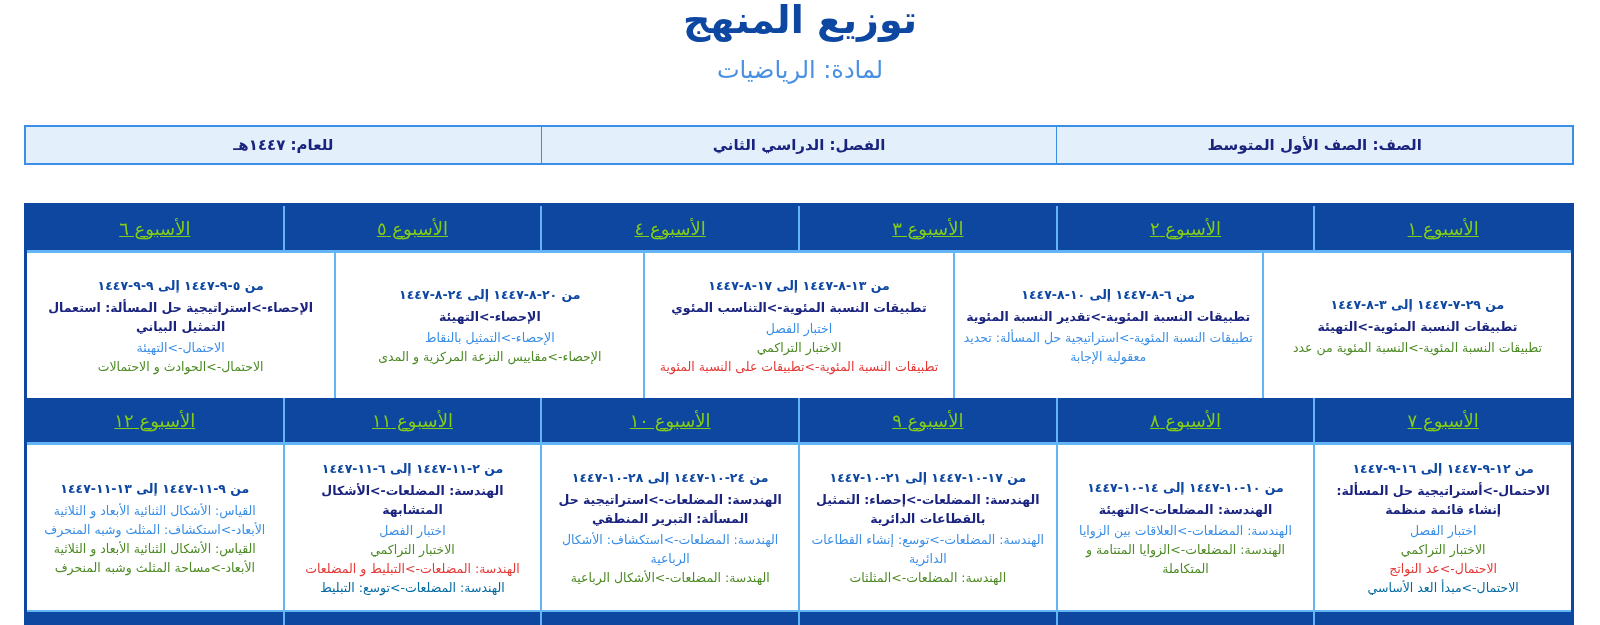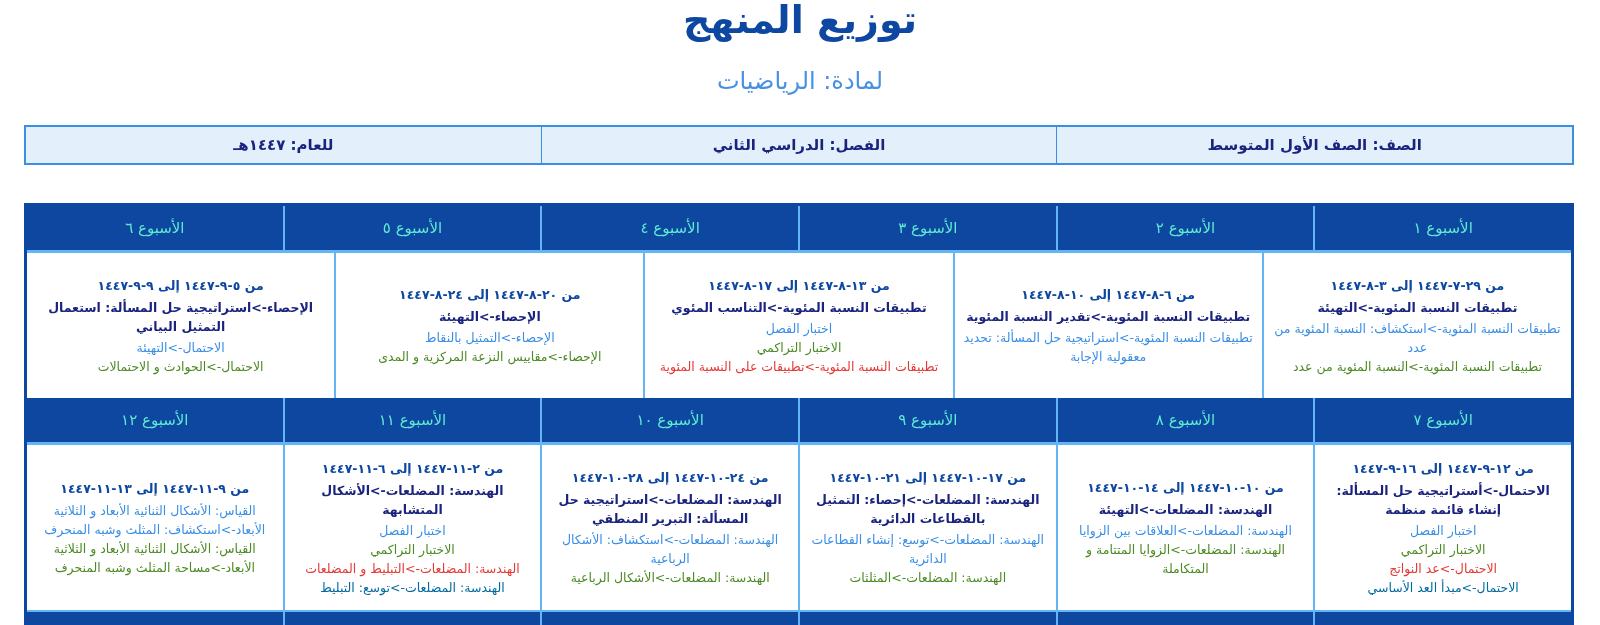--- a/index.html
+++ b/index.html
@@ -8,21 +8,21 @@
       font-family: "DejaVu Sans", "Liberation Sans", sans-serif;
       direction: rtl;
     }
     .page { position: relative; width: 1600px; height: 548px; }
     .title {
       position: absolute; top: 0; left: 0; width: 1600px; text-align: center;
       font-size: 38px; font-weight: bold; color: #0d47a1; line-height: 44px;
       top: -2px;
     }
     .subtitle {
-      position: absolute; top: 64px; left: 0; width: 1600px; text-align: center;
+      position: absolute; top: 53px; left: 0; width: 1600px; text-align: center;
       font-size: 24px; color: #4a90e2; line-height: 34px;
     }
     .info {
       position: absolute; top: 125px; left: 24px; width: 1550px; height: 40px;
       display: flex; direction: rtl;
       background: #e3f0fc; border: 2px solid #3a8ee6; box-sizing: border-box;
     }
     .info .cell {
       flex: 1; display: flex; align-items: center; justify-content: center;
       font-size: 15px; font-weight: bold; color: #1a237e;
@@ -32,22 +32,23 @@
     .grid {
       position: absolute; top: 203px; left: 24px; width: 1550px;
       border: 3px solid #0d47a1; border-bottom: none; box-sizing: border-box;
     }
     .row-head {
       display: flex; direction: rtl; height: 44px; background: #0d479f;
       border-bottom: 3px solid #64b5f6;
     }
     .row-head .hcell {
       flex: 1; display: flex; align-items: center; justify-content: center;
-      color: #5eead4; font-size: 15px;
+      color: #84cc16; font-size: 18px;
       border-left: 2px solid #64b5f6;
+      text-decoration: underline;
     }
     .row-head .hcell:last-child { border-left: none; }
     .row-body { display: flex; direction: rtl; background: #ffffff; }
     .row-body .bcell {
       flex: 1; padding: 8px 8px; box-sizing: border-box;
       display: flex; flex-direction: column; justify-content: center; align-items: center;
       text-align: center; font-size: 12.5px; line-height: 19px;
       border-left: 2px solid #64b5f6;
     }
     .row-body .bcell:last-child { border-left: none; }
@@ -85,21 +86,20 @@
         <div class="hcell">الأسبوع ٢</div>
         <div class="hcell">الأسبوع ٣</div>
         <div class="hcell">الأسبوع ٤</div>
         <div class="hcell">الأسبوع ٥</div>
         <div class="hcell">الأسبوع ٦</div>
       </div>
       <div class="row-body r1">
         <div class="bcell">
           <div class="date">من ٢٩-٧-١٤٤٧ إلى ٣-٨-١٤٤٧</div>
           <div class="main">تطبيقات النسبة المئوية-&gt;التهيئة</div>
-          <div class="c-blue">تطبيقات النسبة المئوية-&gt;استكشاف: النسبة المئوية من عدد</div>
           <div class="c-green">تطبيقات النسبة المئوية-&gt;النسبة المئوية من عدد</div>
         </div>
         <div class="bcell">
           <div class="date">من ٦-٨-١٤٤٧ إلى ١٠-٨-١٤٤٧</div>
           <div class="main">تطبيقات النسبة المئوية-&gt;تقدير النسبة المئوية</div>
           <div class="c-blue">تطبيقات النسبة المئوية-&gt;استراتيجية حل المسألة: تحديد معقولية الإجابة</div>
         </div>
         <div class="bcell">
           <div class="date">من ١٣-٨-١٤٤٧ إلى ١٧-٨-١٤٤٧</div>
           <div class="main">تطبيقات النسبة المئوية-&gt;التناسب المئوي</div>

